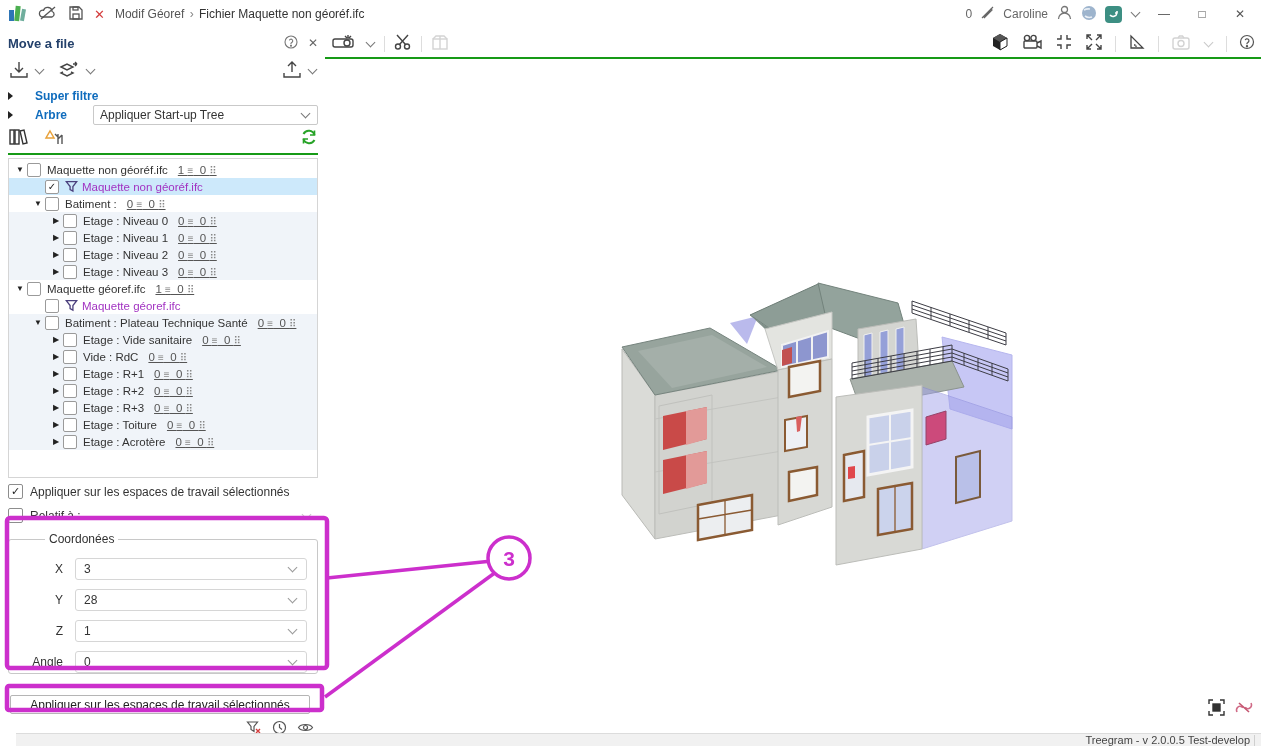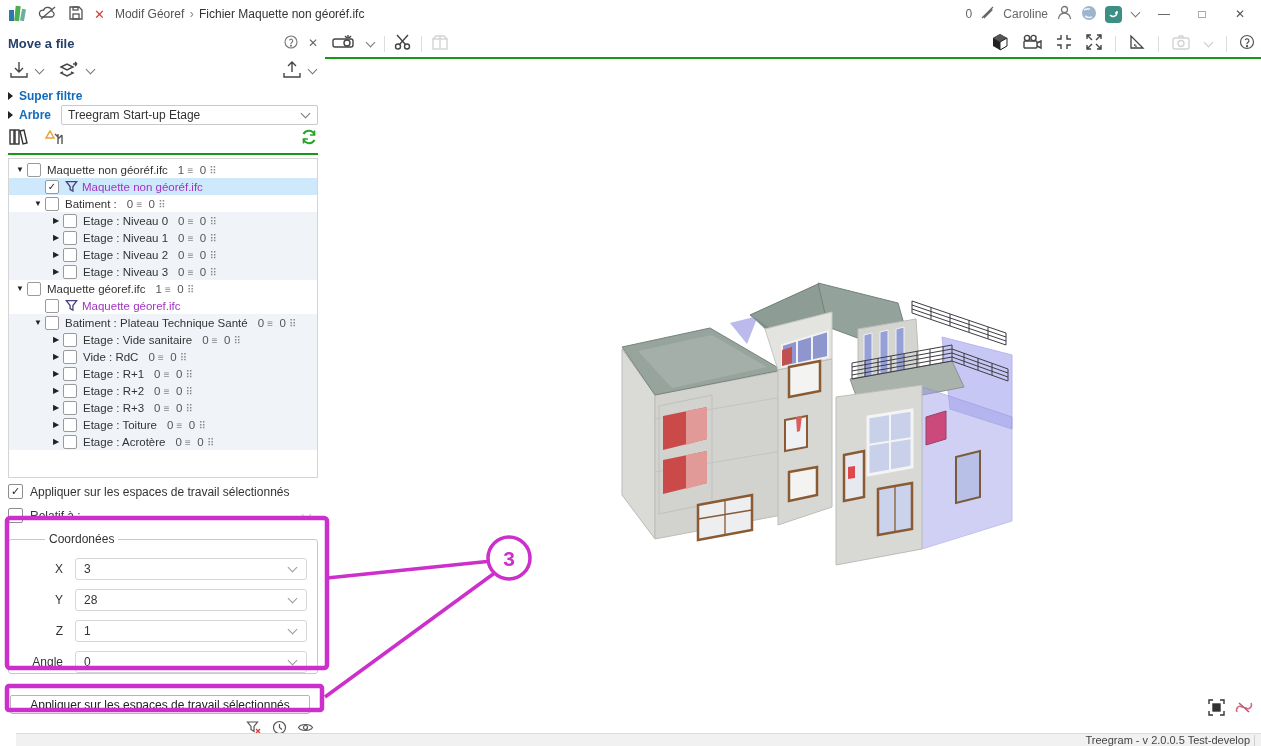--- a/index.html
+++ b/index.html
@@ -18,40 +18,40 @@
   .badge{width:17px;height:17px;border-radius:4px;background:#3d8f83;display:flex;align-items:center;justify-content:center;}
   .chv{display:inline-block;width:6px;height:6px;border-right:1.4px solid #777;border-bottom:1.4px solid #777;transform:rotate(45deg);margin:-3px 2px 0 2px;}
   .chv.dis{border-color:#c9c9c9;}
   
   .panel{position:absolute;left:8px;top:32px;width:310px;height:699px;background:#fff;}
   .p-head{display:flex;align-items:center;height:22px;}
   .p-title{font-weight:bold;font-size:13px;color:#24416b;}
   .p-head .sp{margin-left:auto;display:flex;gap:10px;align-items:center;color:#666;}
   .p-tools{display:flex;align-items:center;height:28px;margin-top:3px;gap:4px;}
   .p-tools .right{margin-left:auto;display:flex;align-items:center;gap:4px;}
-  .linkrow{display:flex;align-items:center;height:17px;margin-top:2px;gap:6px;}
+  .linkrow{display:flex;align-items:center;height:17px;margin-top:2px;gap:22px;}
   .tri{width:0;height:0;border-left:5px solid #222;border-top:4px solid transparent;border-bottom:4px solid transparent;}
   .bluelink{color:#0f6cbd;font-weight:bold;font-size:12px;}
   .treesel{flex:1;height:18px;border:1px solid #c9c9c9;border-radius:2px;display:flex;align-items:center;padding:0 6px;margin-left:4px;color:#333;background:#fff;}
   .treesel .chv{margin-left:auto;}
   .iconsrow{display:flex;align-items:center;height:26px;margin-top:2px;gap:14px;}
   .iconsrow .right{margin-left:auto;}
   .greenline{height:2px;background:#169a16;margin-top:2px;}
   .treebox{margin-top:3px;height:316px;border:1px solid #d5d5d5;background:#fff;overflow:hidden;padding-top:2px;}
   .trow{height:17px;display:flex;align-items:center;font-size:11.5px;color:#333;}
   .trow.shade{background:#f0f4f9;}
   .trow.sel{background:#cde9fb;}
   .tind{display:inline-block;height:1px;}
   .texp{width:14px;text-align:center;font-size:8px;color:#222;}
   .tcb{width:12px;height:12px;border:1px solid #9a9a9a;border-radius:2px;background:#fff;margin-right:6px;
        display:inline-flex;align-items:center;justify-content:center;font-size:10px;color:#222;line-height:1;}
   .tfun{margin-right:4px;display:inline-flex;align-items:center;}
   .tlab{white-space:nowrap;}
   .tlab.purp{color:#a233c2;}
-  .tcnt{margin-left:10px;color:#555;white-space:nowrap;}
+  .tcnt{margin-left:10px;color:#555;white-space:nowrap;text-decoration:underline;}
   .tcnt .ci{font-style:normal;color:#888;font-size:10px;}
   .cbrow{display:flex;align-items:center;height:21px;margin-top:3px;gap:7px;}
   .cb{width:13px;height:13px;border:1px solid #8d8d8d;border-radius:2px;background:#fff;display:flex;align-items:center;justify-content:center;font-size:11px;color:#222;line-height:1;}
   .cbrow .chv{margin-left:auto;margin-right:8px;}
   fieldset.coords{margin:6px 0 0 0;border:1px solid #c8c8c8;border-radius:3px;height:128px;padding:4px 10px 8px 8px;}
   fieldset.coords legend{font-size:12px;color:#333;padding:0 4px;margin-left:28px;}
   .crow{display:flex;align-items:center;height:24px;margin:7px 0 0 0;}
   .clab{width:46px;text-align:right;padding-right:12px;color:#333;}
   .combo{flex:1;height:20px;border:1px solid #d6d6d6;border-radius:3px;background:#fff;display:flex;align-items:center;padding:0 8px;color:#333;}
   .combo .chv{margin-left:auto;border-color:#9a9a9a;}
@@ -185,21 +185,21 @@
 
     <div class="linkrow">
       <span class="tri"></span>
       <span class="bluelink">Super filtre</span>
     </div>
 
     <div class="linkrow">
       <span class="tri"></span>
       <span class="bluelink">Arbre</span>
       <div class="treesel">
-        <span>Treegram Start-up Etage</span>
+        <span>Appliquer Start-up Tree</span>
         <span class="chv"></span>
       </div>
     </div>
 
     <div class="iconsrow">
       <span class="ic">
         <svg width="22" height="20" viewBox="0 0 22 20" fill="none" stroke="#333" stroke-width="1.4">
             <rect x="2" y="3" width="4" height="14"></rect>
             <rect x="7" y="3" width="4" height="14"></rect>
             <path d="M12,4 l4,-1 l3,13 l-4,1 z"></path>

